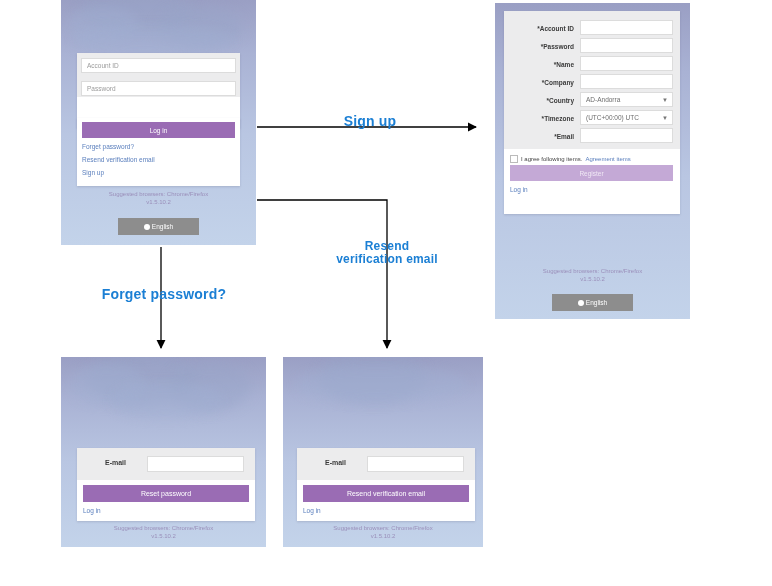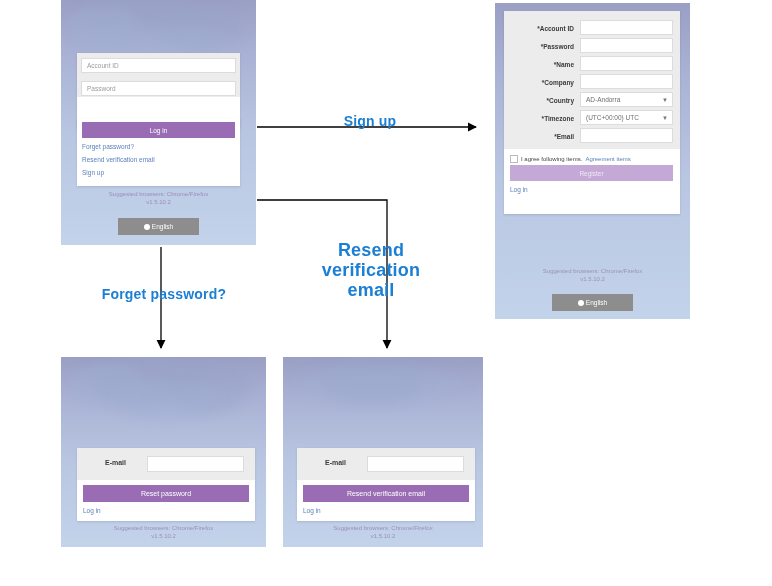--- a/index.html
+++ b/index.html
@@ -281,14 +281,14 @@
 
   <path d="M 161 247 L 161 348" stroke="#000000" stroke-width="1.3" fill="none" marker-end="url(#ah)"></path>
 
   <path d="M 257 200 L 387 200 L 387 348" stroke="#000000" stroke-width="1.3" fill="none" marker-end="url(#ah)"></path>
 </svg>
 
 <div class="flow-label" style="left:327px; top:114px; width:86px; font-size:14px;">Sign up</div>
 
 <div class="flow-label" style="left:88px; top:287px; width:152px; font-size:14px;">Forget password?</div>
 
-<div class="flow-label" style="left:296px; top:240px; width:150px; font-size:18px;">Resend
+<div class="flow-label" style="left:312px; top:240px; width:150px; font-size:12px;">Resend
 verification email</div>
 
 </body></html>

